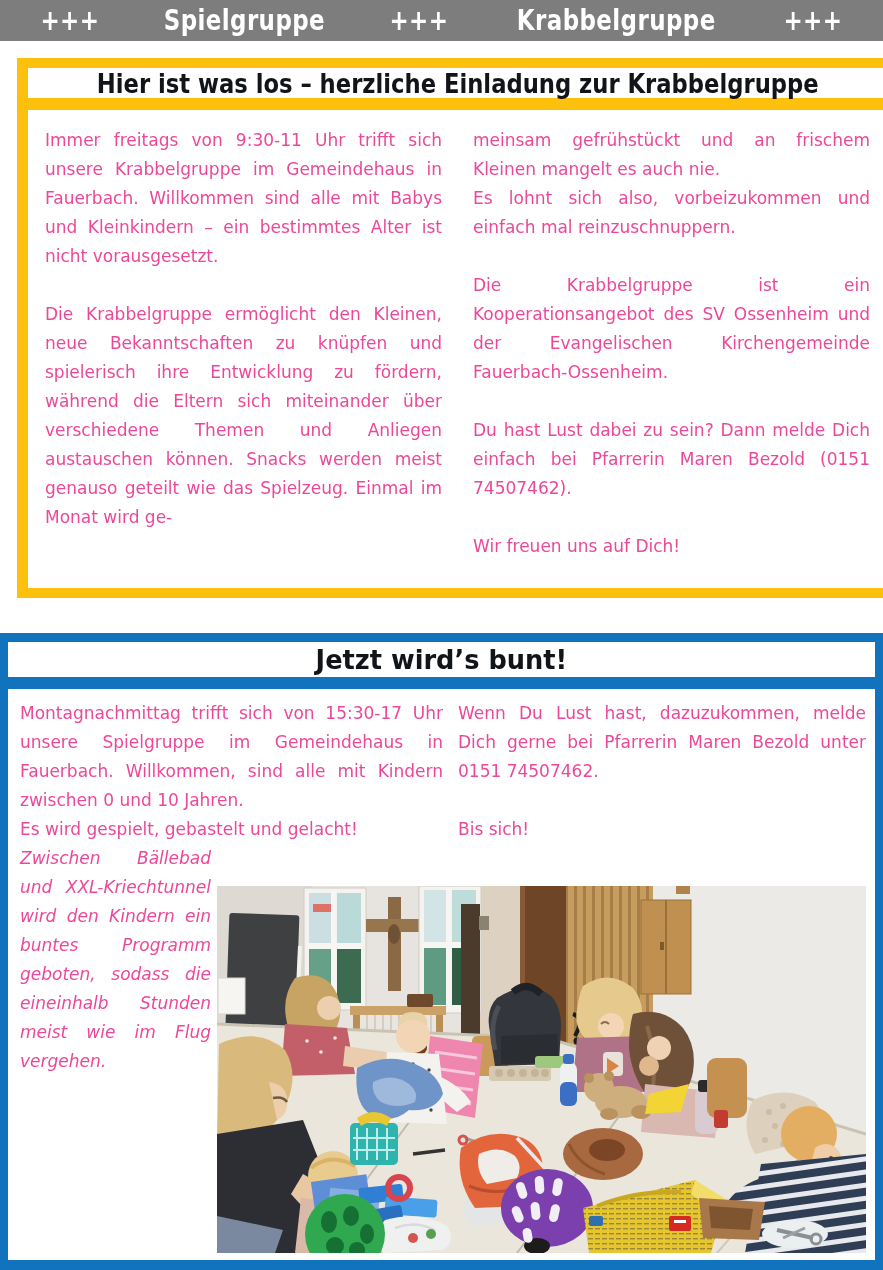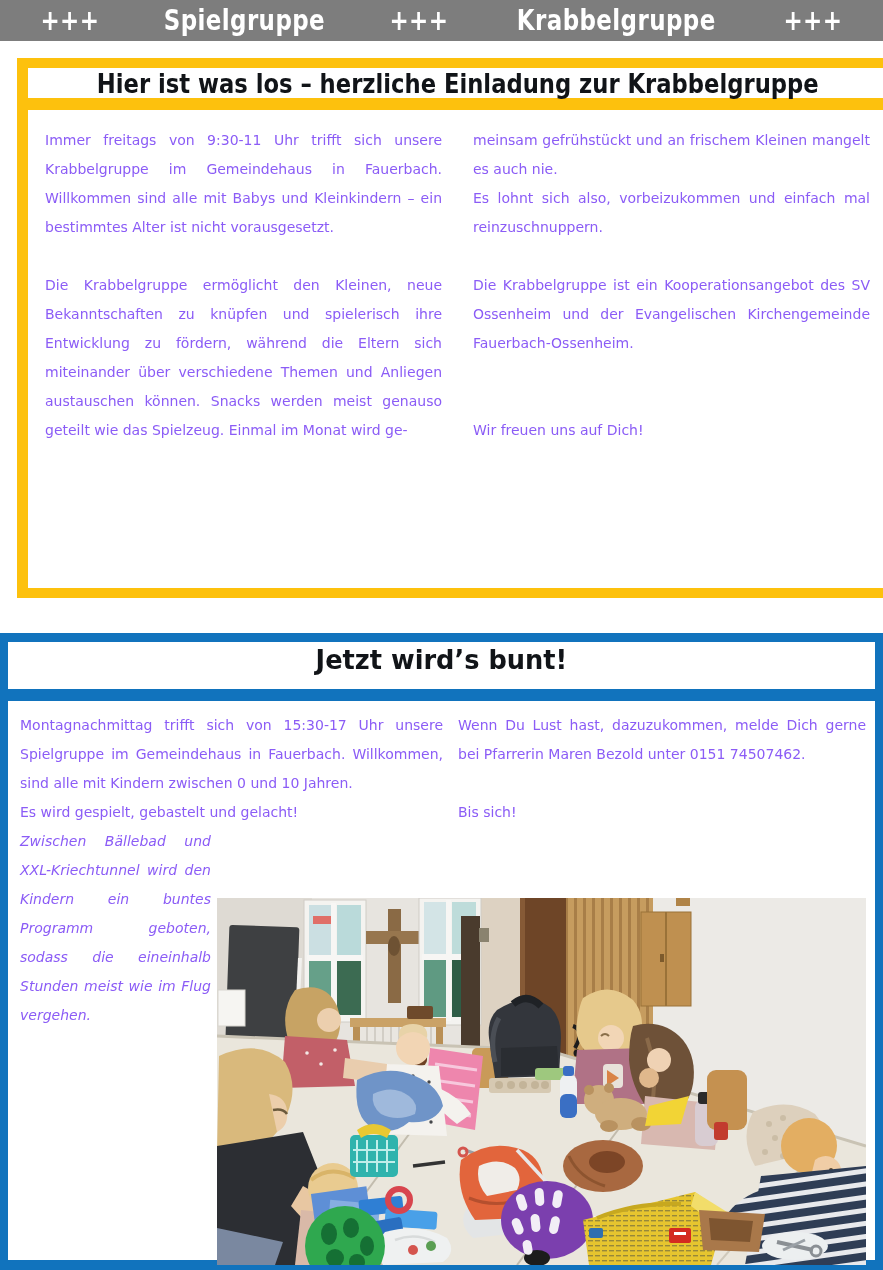--- a/index.html
+++ b/index.html
@@ -14,27 +14,27 @@
   .ticker .titem { color:var(--tfg,#ffffff); font-size:28px; font-weight:bold;
             transform:scaleX(.82); letter-spacing:.5px; white-space:nowrap; display:inline-block; }
 
   
   .box { position:absolute; left:0; width:883px; background:#ffffff;
          border-style:solid; border-color:var(--accent,#ccc); }
   .box-yellow { top:58px; height:540px; border-width:10px 14px 10px 11px;margin-left:17px; }
   .box-blue   { top:633px; height:637px; border-width:9px 8px 10px 8px; }
   .box-title { text-align:center; font-weight:bold; color:#111418; white-space:nowrap; overflow:visible; }
   .box-yellow .box-title { height:30px; line-height:31px; font-size:27px; }
-  .box-blue   .box-title { height:47px; line-height:36px; font-size:27px; }
+  .box-blue   .box-title { height:35px; line-height:36px; font-size:27px; }
   .cond  { display:inline-block; transform:scaleX(.84); transform-origin:center; }
   .cond2 { display:inline-block; transform:scaleX(.95); transform-origin:center; }
   .band { height:12px; background:var(--accent,#ccc); }
 
   
-  .bodytext { font-size:14px; line-height:29px; color:#8b5cf6; text-align:justify; }
+  .bodytext { font-size:17px; line-height:29px; color:#ec4899; text-align:justify; }
   p.para { margin:0; }
   p.para:empty { min-height:29px; }
 
   .content-yellow { padding:16px 16px 0 17px; display:flex; gap:31px; }
   .content-yellow .col { width:400px; }
 
   .content-blue { position:relative; height:571px;border-radius:31px; }
   .colL { position:absolute; left:12px; top:10px; width:423px; }
   .colL .narrow { width:191px;font-style:italic; }
   .colR { position:absolute; left:450px; top:10px; width:408px; }
@@ -66,20 +66,21 @@
           <p class="para">Immer freitags von 9:30-11 Uhr trifft sich unsere Krabbelgruppe im Gemeindehaus in Fauerbach. Willkommen sind alle mit Babys und Kleinkindern – ein bestimmtes Alter ist nicht vorausgesetzt.</p>
           <p class="para"></p>
           <p class="para">Die Krabbelgruppe ermöglicht den Kleinen, neue Bekanntschaften zu knüpfen und spielerisch ihre Entwicklung zu fördern, während die Eltern sich miteinander über verschiedene Themen und Anliegen austauschen können. Snacks werden meist genauso geteilt wie das Spielzeug. Einmal im Monat wird ge-</p>
         </div>
       <div class="col bodytext">
           <p class="para">meinsam gefrühstückt und an frischem Kleinen mangelt es auch nie.</p>
           <p class="para">Es lohnt sich also, vorbeizukommen und einfach mal reinzuschnuppern.</p>
           <p class="para"></p>
           <p class="para">Die Krabbelgruppe ist ein Kooperationsangebot des SV Ossenheim und der Evangelischen Kirchengemeinde Fauerbach-Ossenheim.</p>
           <p class="para"></p>
+          <p class="para">Du hast Lust dabei zu sein? Dann melde Dich einfach bei Pfarrerin Maren Bezold (0151 74507462).</p>
           <p class="para"></p>
           <p class="para">Wir freuen uns auf Dich!</p>
         </div>
     </div>
   </section>
 
   <section class="box box-blue" style="--accent: #1173bd;">
     <div class="box-title">
       <span class="cond2">Jetzt wird’s bunt!</span>
     </div>

